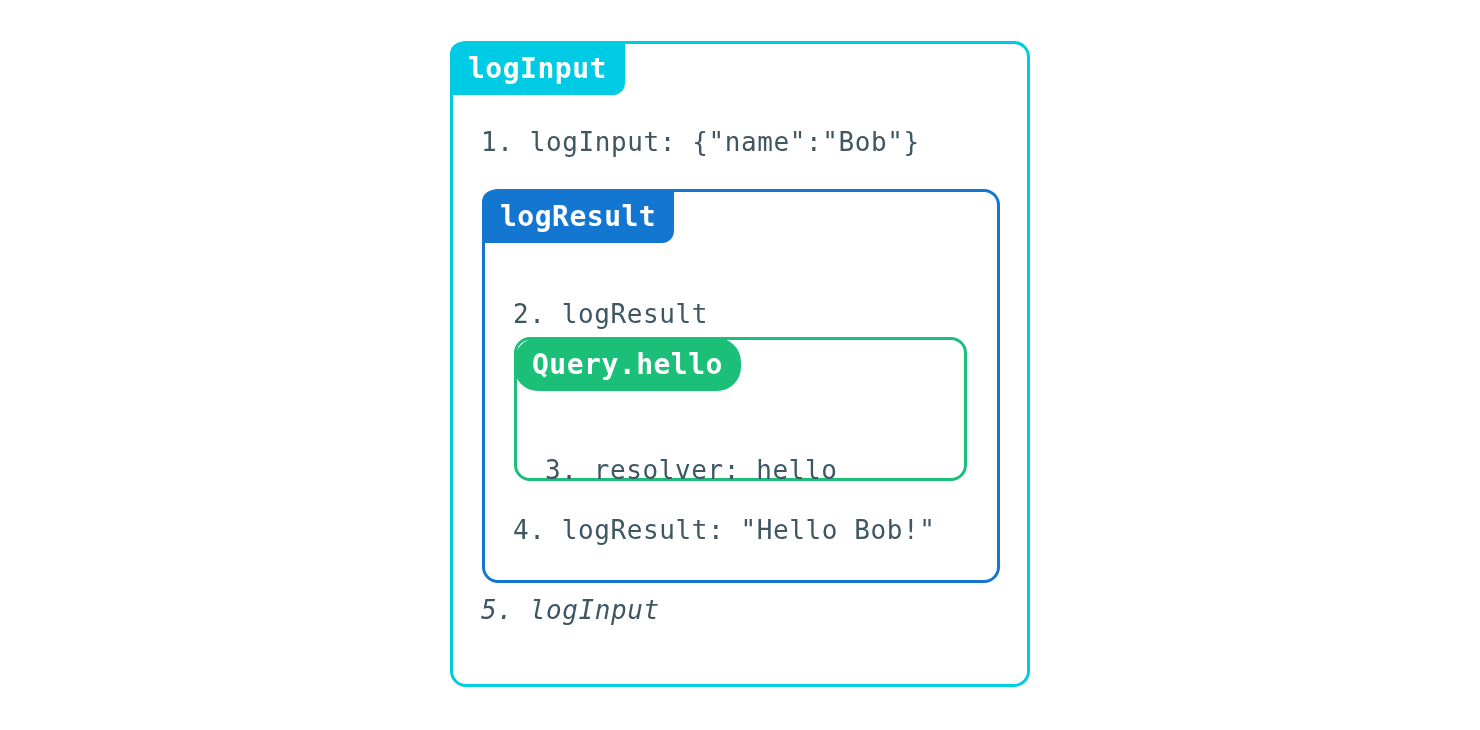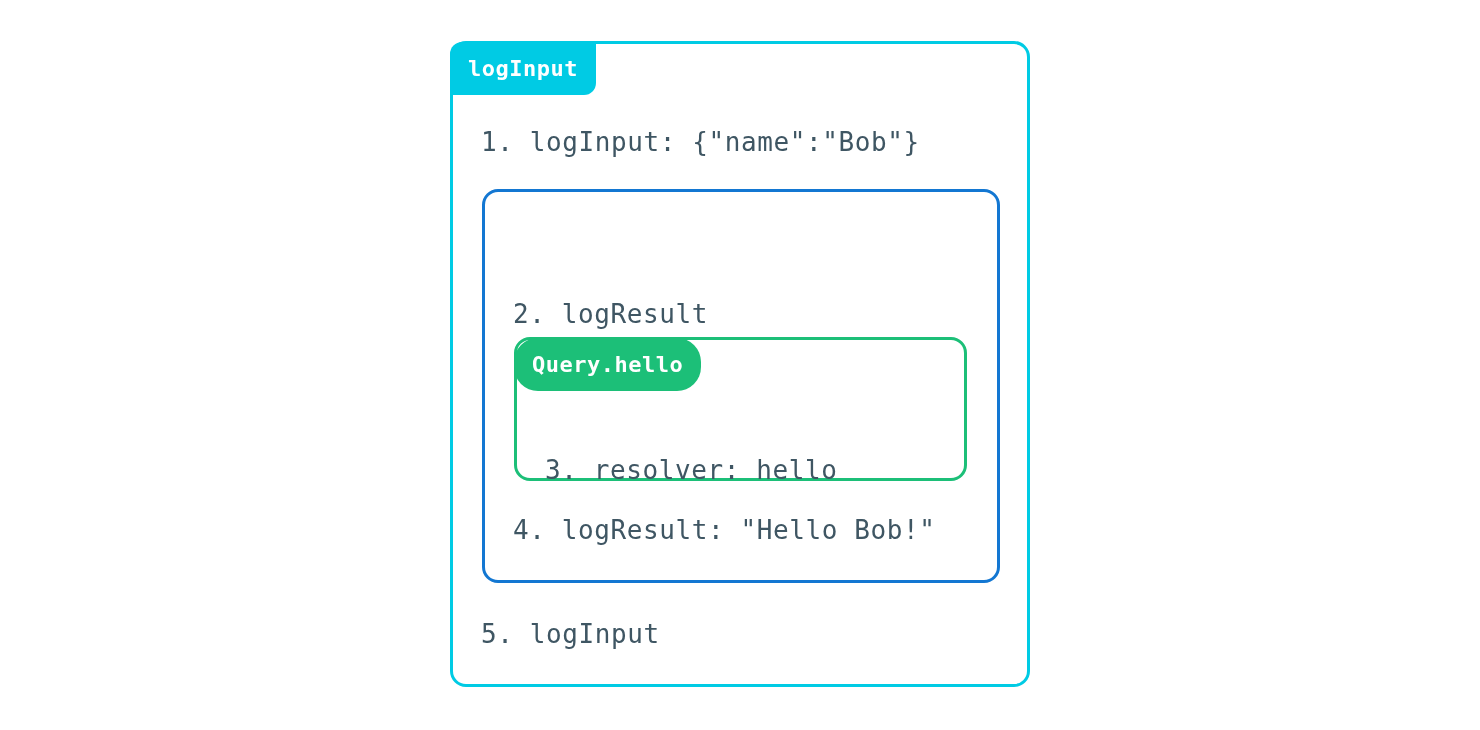--- a/index.html
+++ b/index.html
@@ -31,21 +31,21 @@
 
   .box-tab {
     position: absolute;
     box-sizing: border-box;
     display: flex;
     align-items: center;
     padding: 0 18px;
     height: 53px;
     color: #ffffff;
     font-family: "DejaVu Sans Mono", "Liberation Mono", monospace;
-    font-size: 22px;
+    font-size: 28px;
     font-weight: bold;
     letter-spacing: 0.5px;
     line-height: 1;
     white-space: nowrap;
     border-radius: 12px 0 12px 0;
   }
 
   .log-line {
     position: absolute;
     color: #3f5663;
@@ -99,33 +99,34 @@
     border-color: #1cbf78;
   }
   #tab-inner {
     left: 514px;
     top: 338px;
     background: #1cbf78;
     border-radius: 24px;
   }
   #line-3 { left: 545px; top: 425px; margin-top: 32px; }
 
-  #line-5 { left: 481px; top: 621px; }
+  #line-5 { left: 481px; top: 597px; font-style: italic; }
 </style>
 </head>
 <body>
 
 <div class="canvas">
 
   <div class="box" id="box-outer"></div>
   <div class="box-tab" id="tab-outer">logInput</div>
 
   <div class="log-line" id="line-1">1. logInput: {"name":"Bob"}</div>
 
   <div class="box" id="box-middle"></div>
+  <div class="box-tab" id="tab-middle">logResult</div>
 
   <div class="log-line" id="line-2">2. logResult</div>
 
   <div class="box" id="box-inner"></div>
   <div class="box-tab" id="tab-inner">Query.hello</div>
 
   <div class="log-line" id="line-3">3. resolver: hello</div>
 
   <div class="log-line" id="line-4">4. logResult: "Hello Bob!"</div>
 

